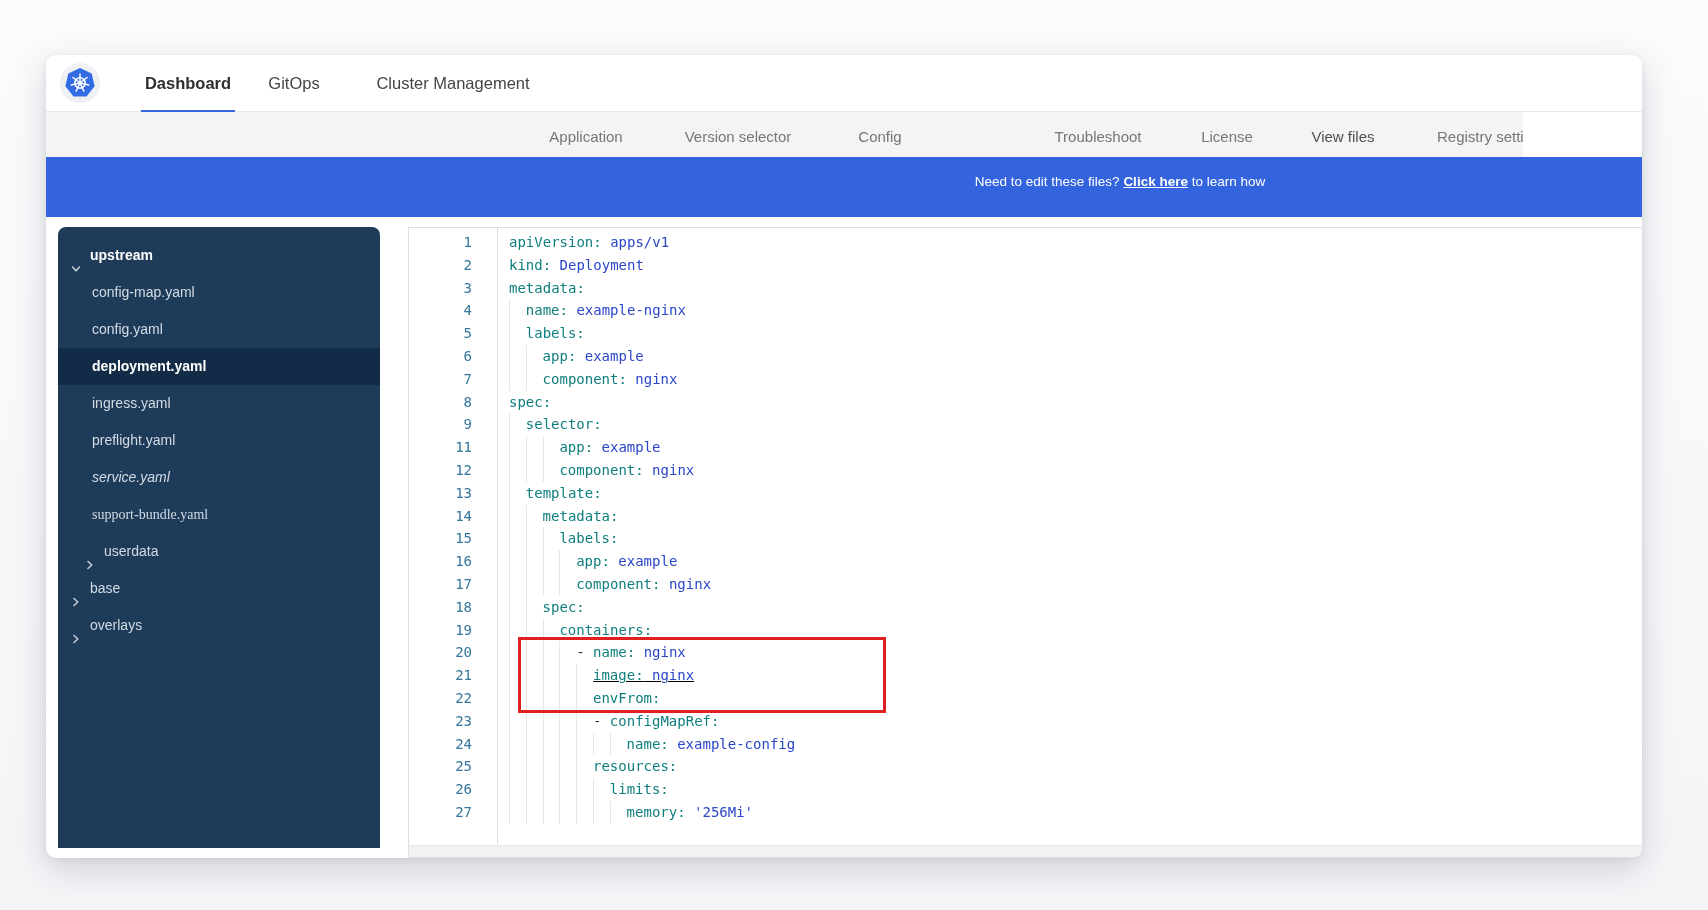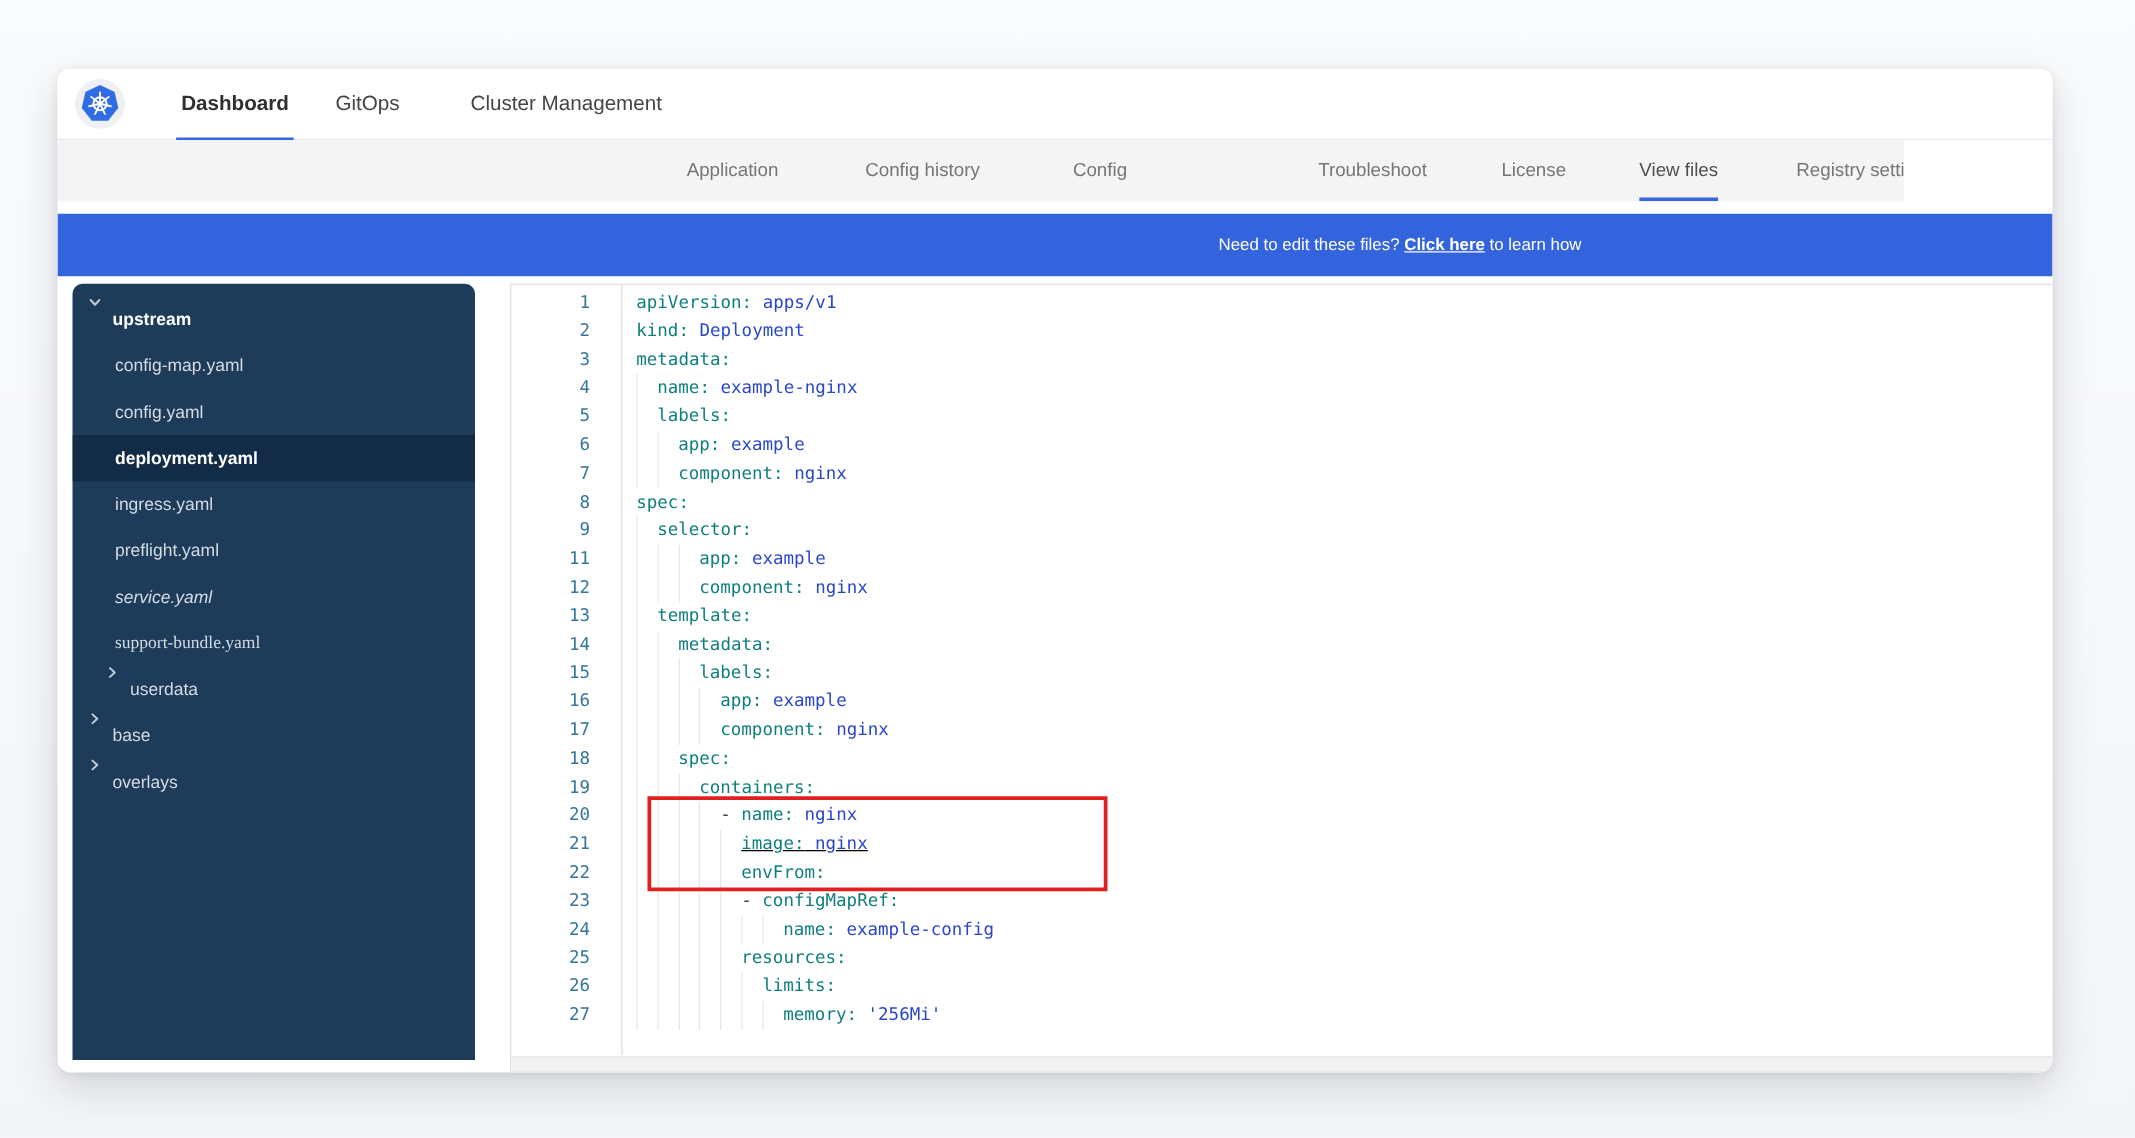--- a/index.html
+++ b/index.html
@@ -27,32 +27,32 @@
   .tabrow { position:absolute; left:0; top:57px; width:1477px; height:49px; background:#f4f4f5;
             overflow:hidden; }
   .tab { position:absolute; top:0; height:49px; line-height:49px; transform:translateX(-50%);
          font-size:15px; color:#747678; white-space:nowrap; cursor:pointer; }
   .tab.active { color:#4d4f52; font-weight:500; }
   .tab.active .tab-underline { position:absolute; left:0; right:0; bottom:0; height:3px;
          background:var(--accent_blue,#3666e0); }
   .tab.noshift { transform:none; }
 
   
-  .banner { position:absolute; left:0; top:116px; width:100%; height:50px;
+  .banner { position:absolute; left:0; top:102px; width:100%; height:60px;
             background:var(--banner_blue,#3463de); }
   .banner-text { position:absolute; left:1074px; top:0; transform:translateX(-50%);
                  height:50px; line-height:50px; color:#fff; font-size:13.5px; white-space:nowrap; }
   .banner-link { font-weight:700; text-decoration:underline; cursor:pointer; }
 
   
   .sidebar { position:absolute; left:12px; top:172px; width:322px; height:621px;
              background:var(--sidebar_bg,#1e3c5a); border-radius:8px 8px 0 0; padding-top:10px;
              overflow:hidden; }
   .tree-row { position:relative; height:37px; line-height:37px; font-size:14px; color:#d3dbe3;
-              white-space:nowrap; cursor:pointer; display:flex; align-items:flex-start; }
+              white-space:nowrap; cursor:pointer; display:flex; align-items:flex-end; }
   .tree-row.selected { background:var(--sidebar_selected,#122c47); color:#fff; font-weight:700; }
   .tree-row.bold { color:#fff; font-weight:700; }
   .tree-chevron { display:inline-flex; width:10px; margin-right:9px; color:#c3ccd6; flex:none; }
   .tree-chevron svg { display:block; }
 
   
   .editor { position:absolute; left:362px; top:172px; width:1234px; height:631px;
             background:#fff; border:1px solid #e0e0e0; border-right:none; cursor:text; }
   .lines { position:absolute; left:0; top:3px; right:0; }
   .cl { display:flex; height:22.8px; line-height:22.8px;
@@ -99,21 +99,21 @@
       <div>
           <div class="nav-item active" style="left: 142px;">Dashboard<span class="nav-underline"></span></div>
           <div class="nav-item" style="left: 248px;">GitOps</div>
           <div class="nav-item" style="left: 407px;">Cluster Management</div>
         </div>
     </div>
 
     <div class="tabrow">
       <div>
           <div class="tab" style="left: 540px;">Application</div>
-          <div class="tab" style="left: 692px;">Config history</div>
+          <div class="tab" style="left: 692px;">Version selector</div>
           <div class="tab" style="left: 834px;">Config</div>
           <div class="tab" style="left: 1052px;">Troubleshoot</div>
           <div class="tab" style="left: 1181px;">License</div>
           <div class="tab active" style="left: 1297px;">View files<span class="tab-underline"></span></div>
           <div class="tab noshift" style="left: 1391px;">Registry setti</div>
         </div>
     </div>
 
     <div class="banner">
       <div class="banner-text"><span>Need to edit these files? </span><span class="banner-link">Click here</span><span> to learn how</span></div>

